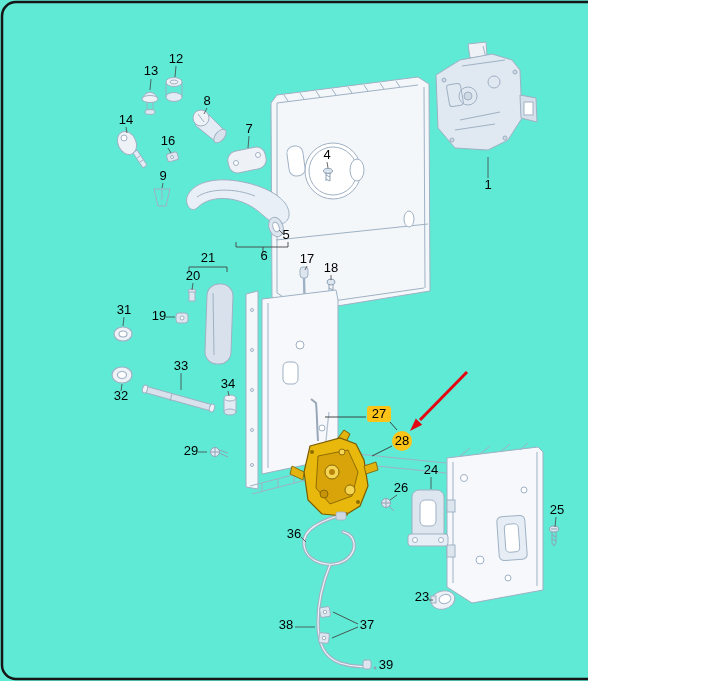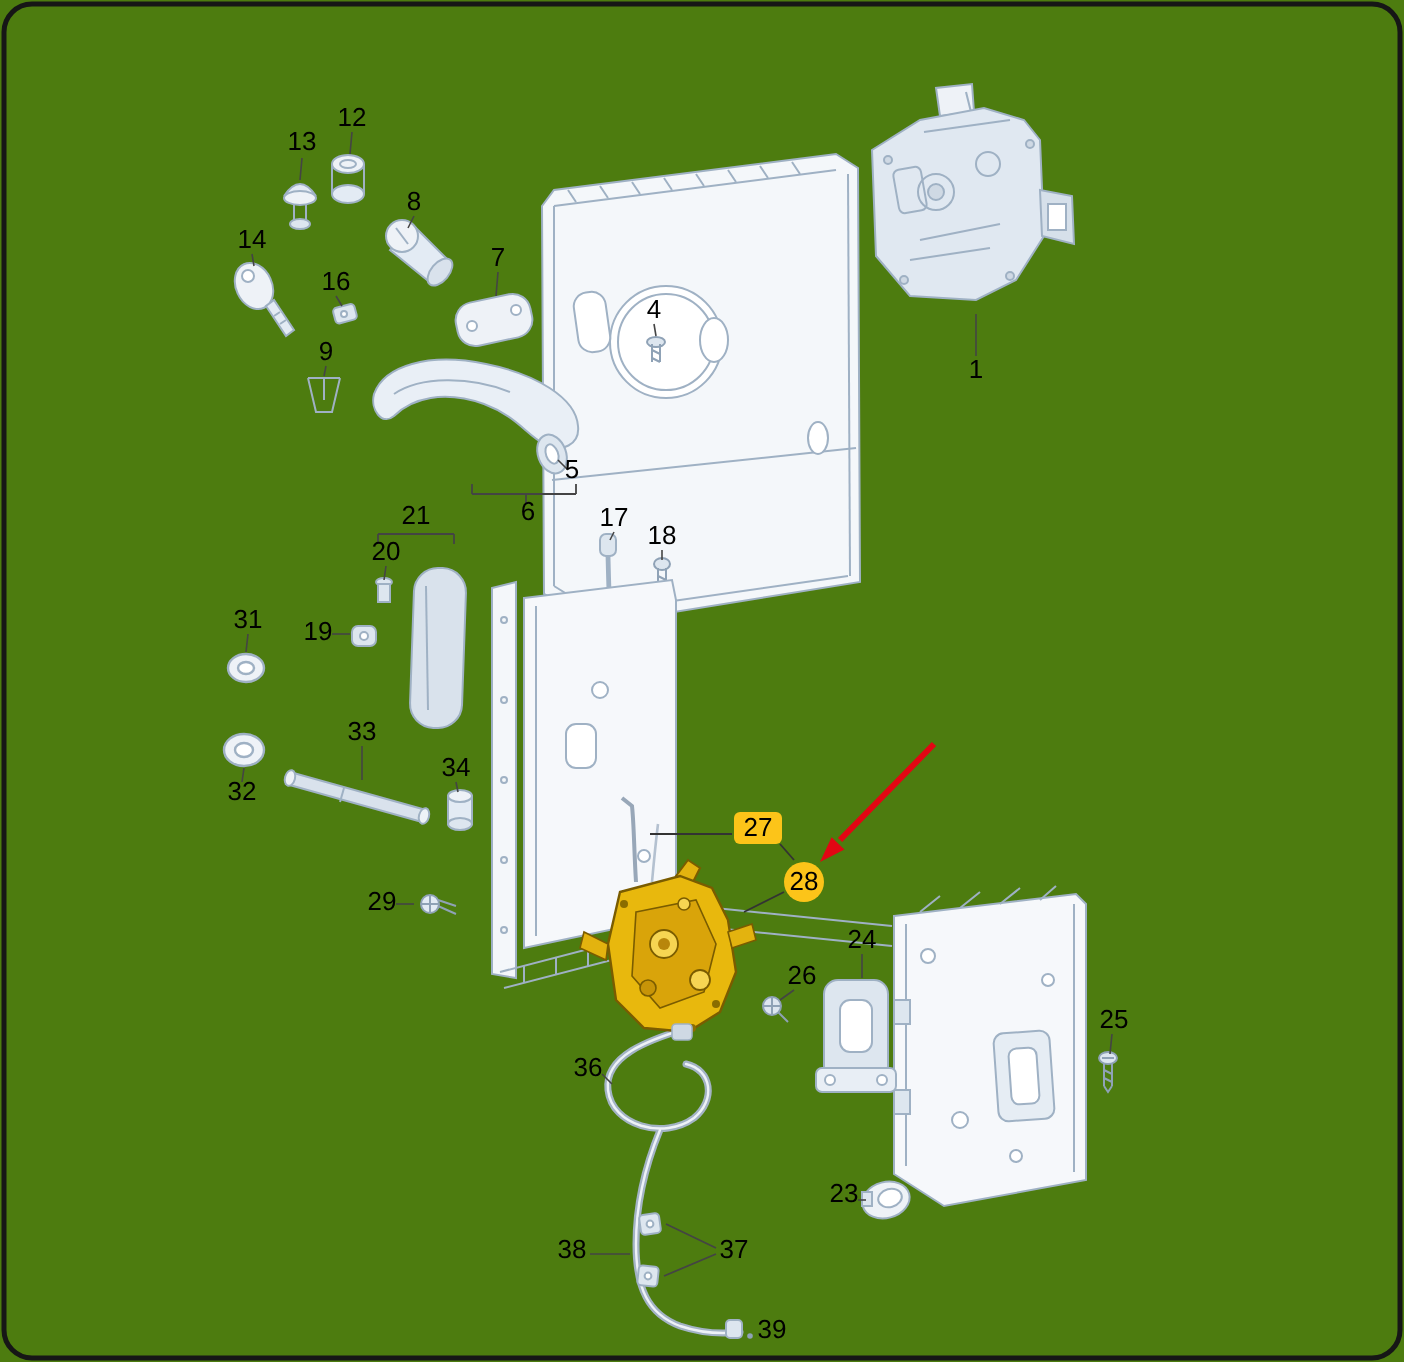--- a/index.html
+++ b/index.html
@@ -1,16 +1,16 @@
 <!DOCTYPE html>
 <html><head>
 <meta charset="utf-8">
 <style>
   html,body{margin:0;padding:0;background:#ffffff;}
-  .stage{position:relative;width:702px;height:681px;background:#4d7c0f;overflow:hidden;
+  .stage{position:relative;width:588px;height:681px;background:#5eead4;overflow:hidden;
          font-family:"Liberation Sans",sans-serif;}
   svg{position:absolute;left:0;top:0;}
   text.callout{font-family:"Liberation Sans",sans-serif;font-size:13px;fill:#000;cursor:pointer;}
 </style>
 </head>
 <body>
 
 <div class="stage">
 <svg width="702" height="681" viewBox="0 0 702 681">
 

